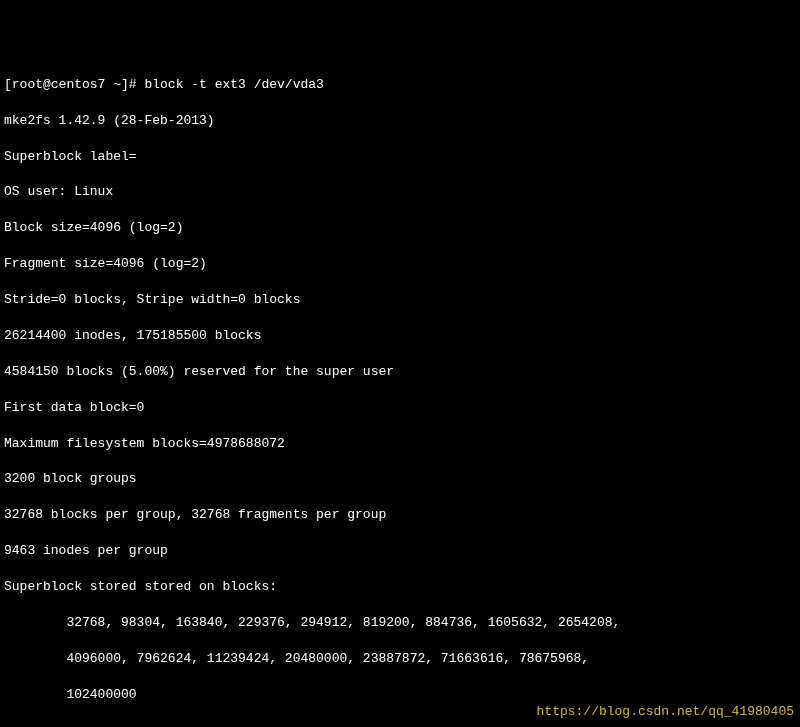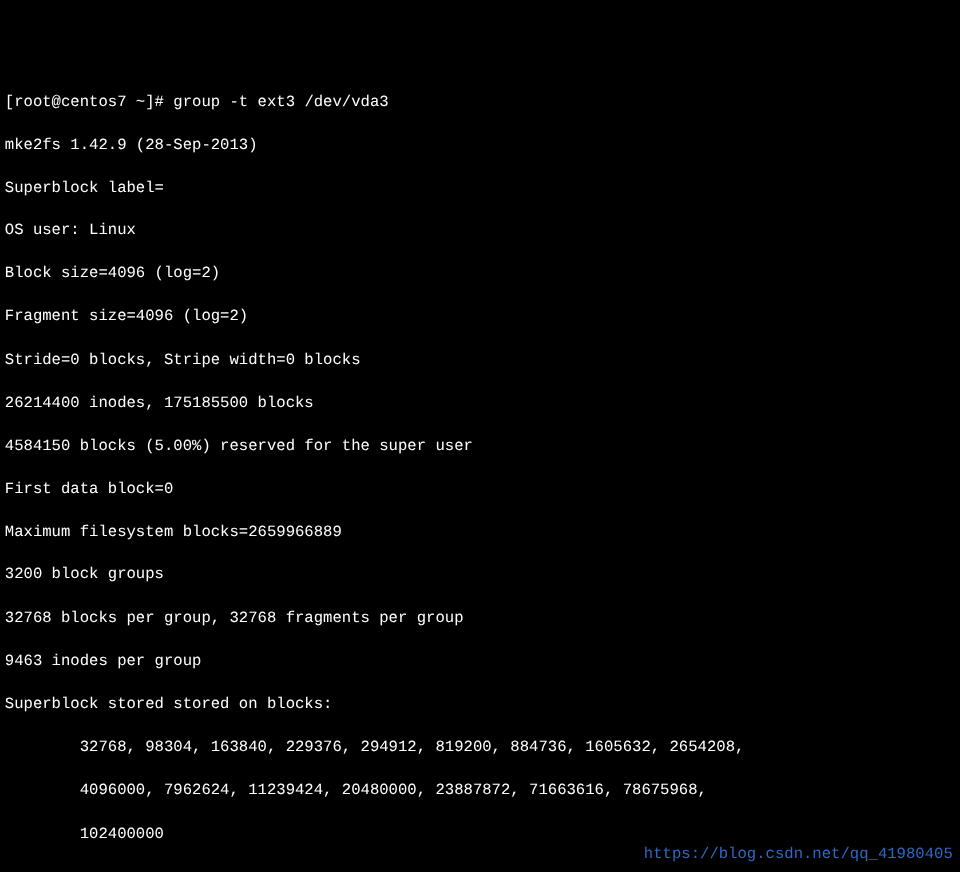--- a/index.html
+++ b/index.html
@@ -14,41 +14,41 @@
       height: 727px;
       box-sizing: border-box;
       white-space: pre;
       overflow: hidden;
     }
     .line { display: block; }
     .watermark {
       position: absolute;
       right: 6px;
       bottom: 6px;
-      color: #3b82f6;
+      color: #fde047;
       font-size: 13px;
       opacity: 0.8;
     }
   </style>
 </head>
 <body>
 
 
 
-<span class="line"><span>[root@centos7 ~]# </span><span>group -t ext3 /dev/vda3</span></span>
-<span class="line">mke2fs 1.42.9 (28-Sep-2013)</span>
+<span class="line"><span>[root@centos7 ~]# </span><span>block -t ext3 /dev/vda3</span></span>
+<span class="line">mke2fs 1.42.9 (28-Feb-2013)</span>
 <span class="line">Superblock label=</span>
 <span class="line">OS user: Linux</span>
 <span class="line">Block size=4096 (log=2)</span>
 <span class="line">Fragment size=4096 (log=2)</span>
 <span class="line">Stride=0 blocks, Stripe width=0 blocks</span>
 <span class="line">26214400 inodes, 175185500 blocks</span>
 <span class="line">4584150 blocks (5.00%) reserved for the super user</span>
 <span class="line">First data block=0</span>
-<span class="line">Maximum filesystem blocks=2659966889</span>
+<span class="line">Maximum filesystem blocks=4978688072</span>
 <span class="line">3200 block groups</span>
 <span class="line">32768 blocks per group, 32768 fragments per group</span>
 <span class="line">9463 inodes per group</span>
 <span class="line">Superblock stored stored on blocks:</span>
 <span class="line">        32768, 98304, 163840, 229376, 294912, 819200, 884736, 1605632, 2654208,</span>
 <span class="line">        4096000, 7962624, 11239424, 20480000, 23887872, 71663616, 78675968,</span>
 <span class="line">        102400000</span>
 <span class="line"></span>
 
 

